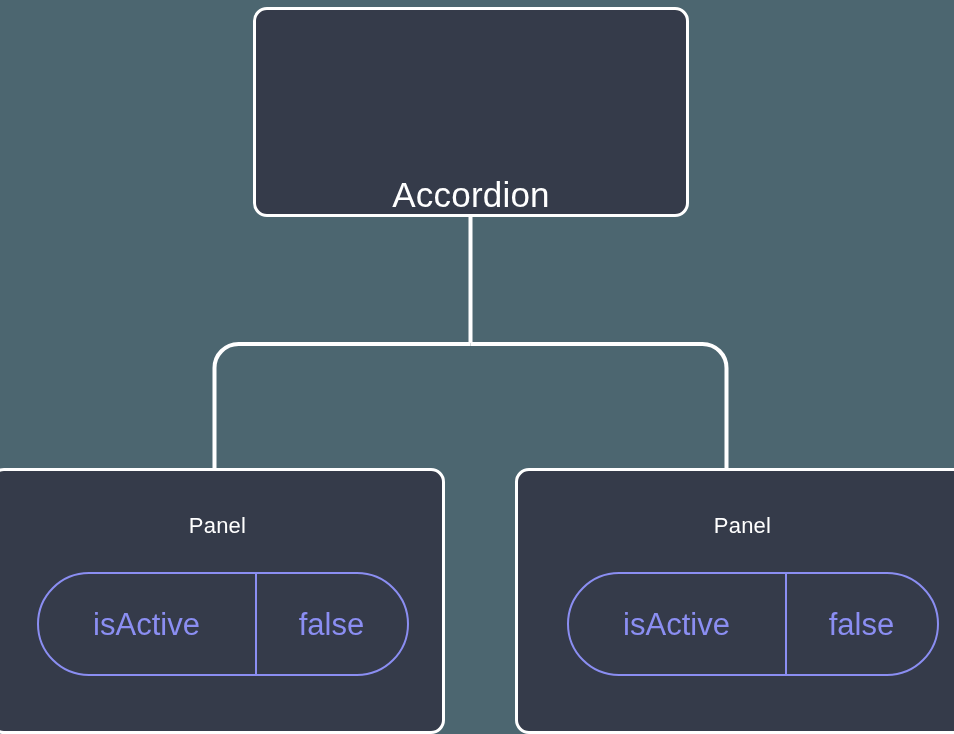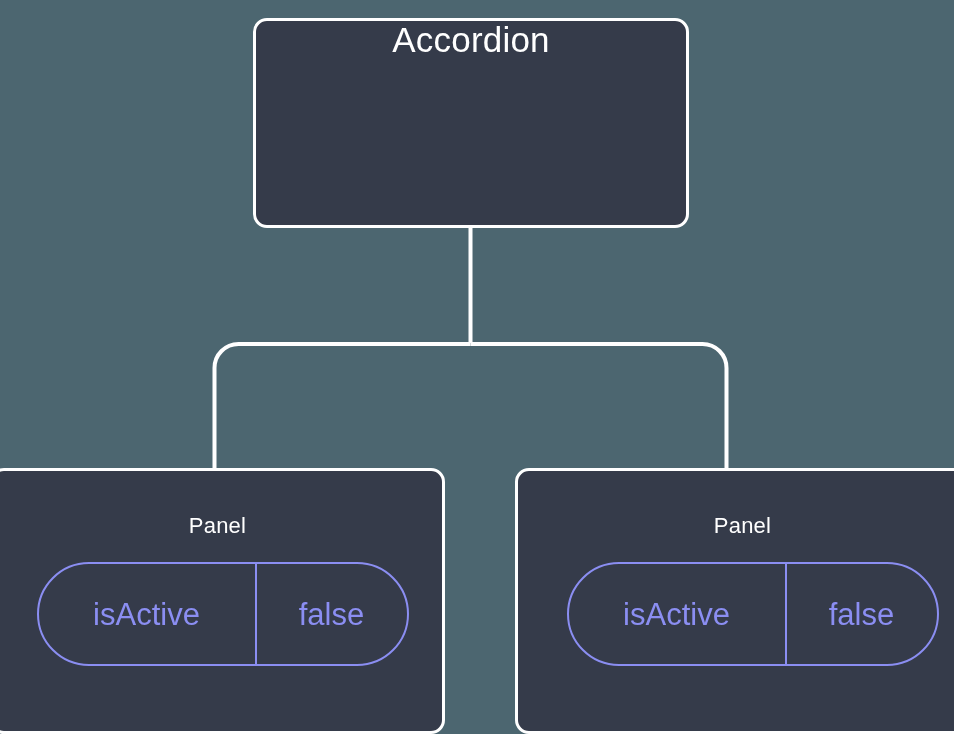--- a/index.html
+++ b/index.html
@@ -37,24 +37,24 @@
     background: #353b4a;
     border: 3px solid #ffffff;
     border-radius: 14px;
     display: flex;
     flex-direction: column;
     align-items: center;
   }
 
   .node-root {
     left: 253px;
-    top: 18px;
+    top: 7px;
     width: 436px;
     height: 210px;
-    justify-content: flex-start;
+    justify-content: flex-end;
   }
 
   .node-title {
     color: #ffffff;
     font-size: 22px;
     line-height: 1.1;
     letter-spacing: 0.2px;
     white-space: nowrap;
   }
 
@@ -75,21 +75,21 @@
     width: 455px;
   }
 
   .node-panel-right {
     left: 515px;
     width: 455px;
   }
 
   
   .pill {
-    margin-top: 24px;
+    margin-top: 34px;
     box-sizing: border-box;
     height: 104px;
     display: flex;
     align-items: stretch;
     border: 2px solid #8b8ef2;
     border-radius: 52px;
     color: #8b8ef2;
     background: transparent;
   }
 

